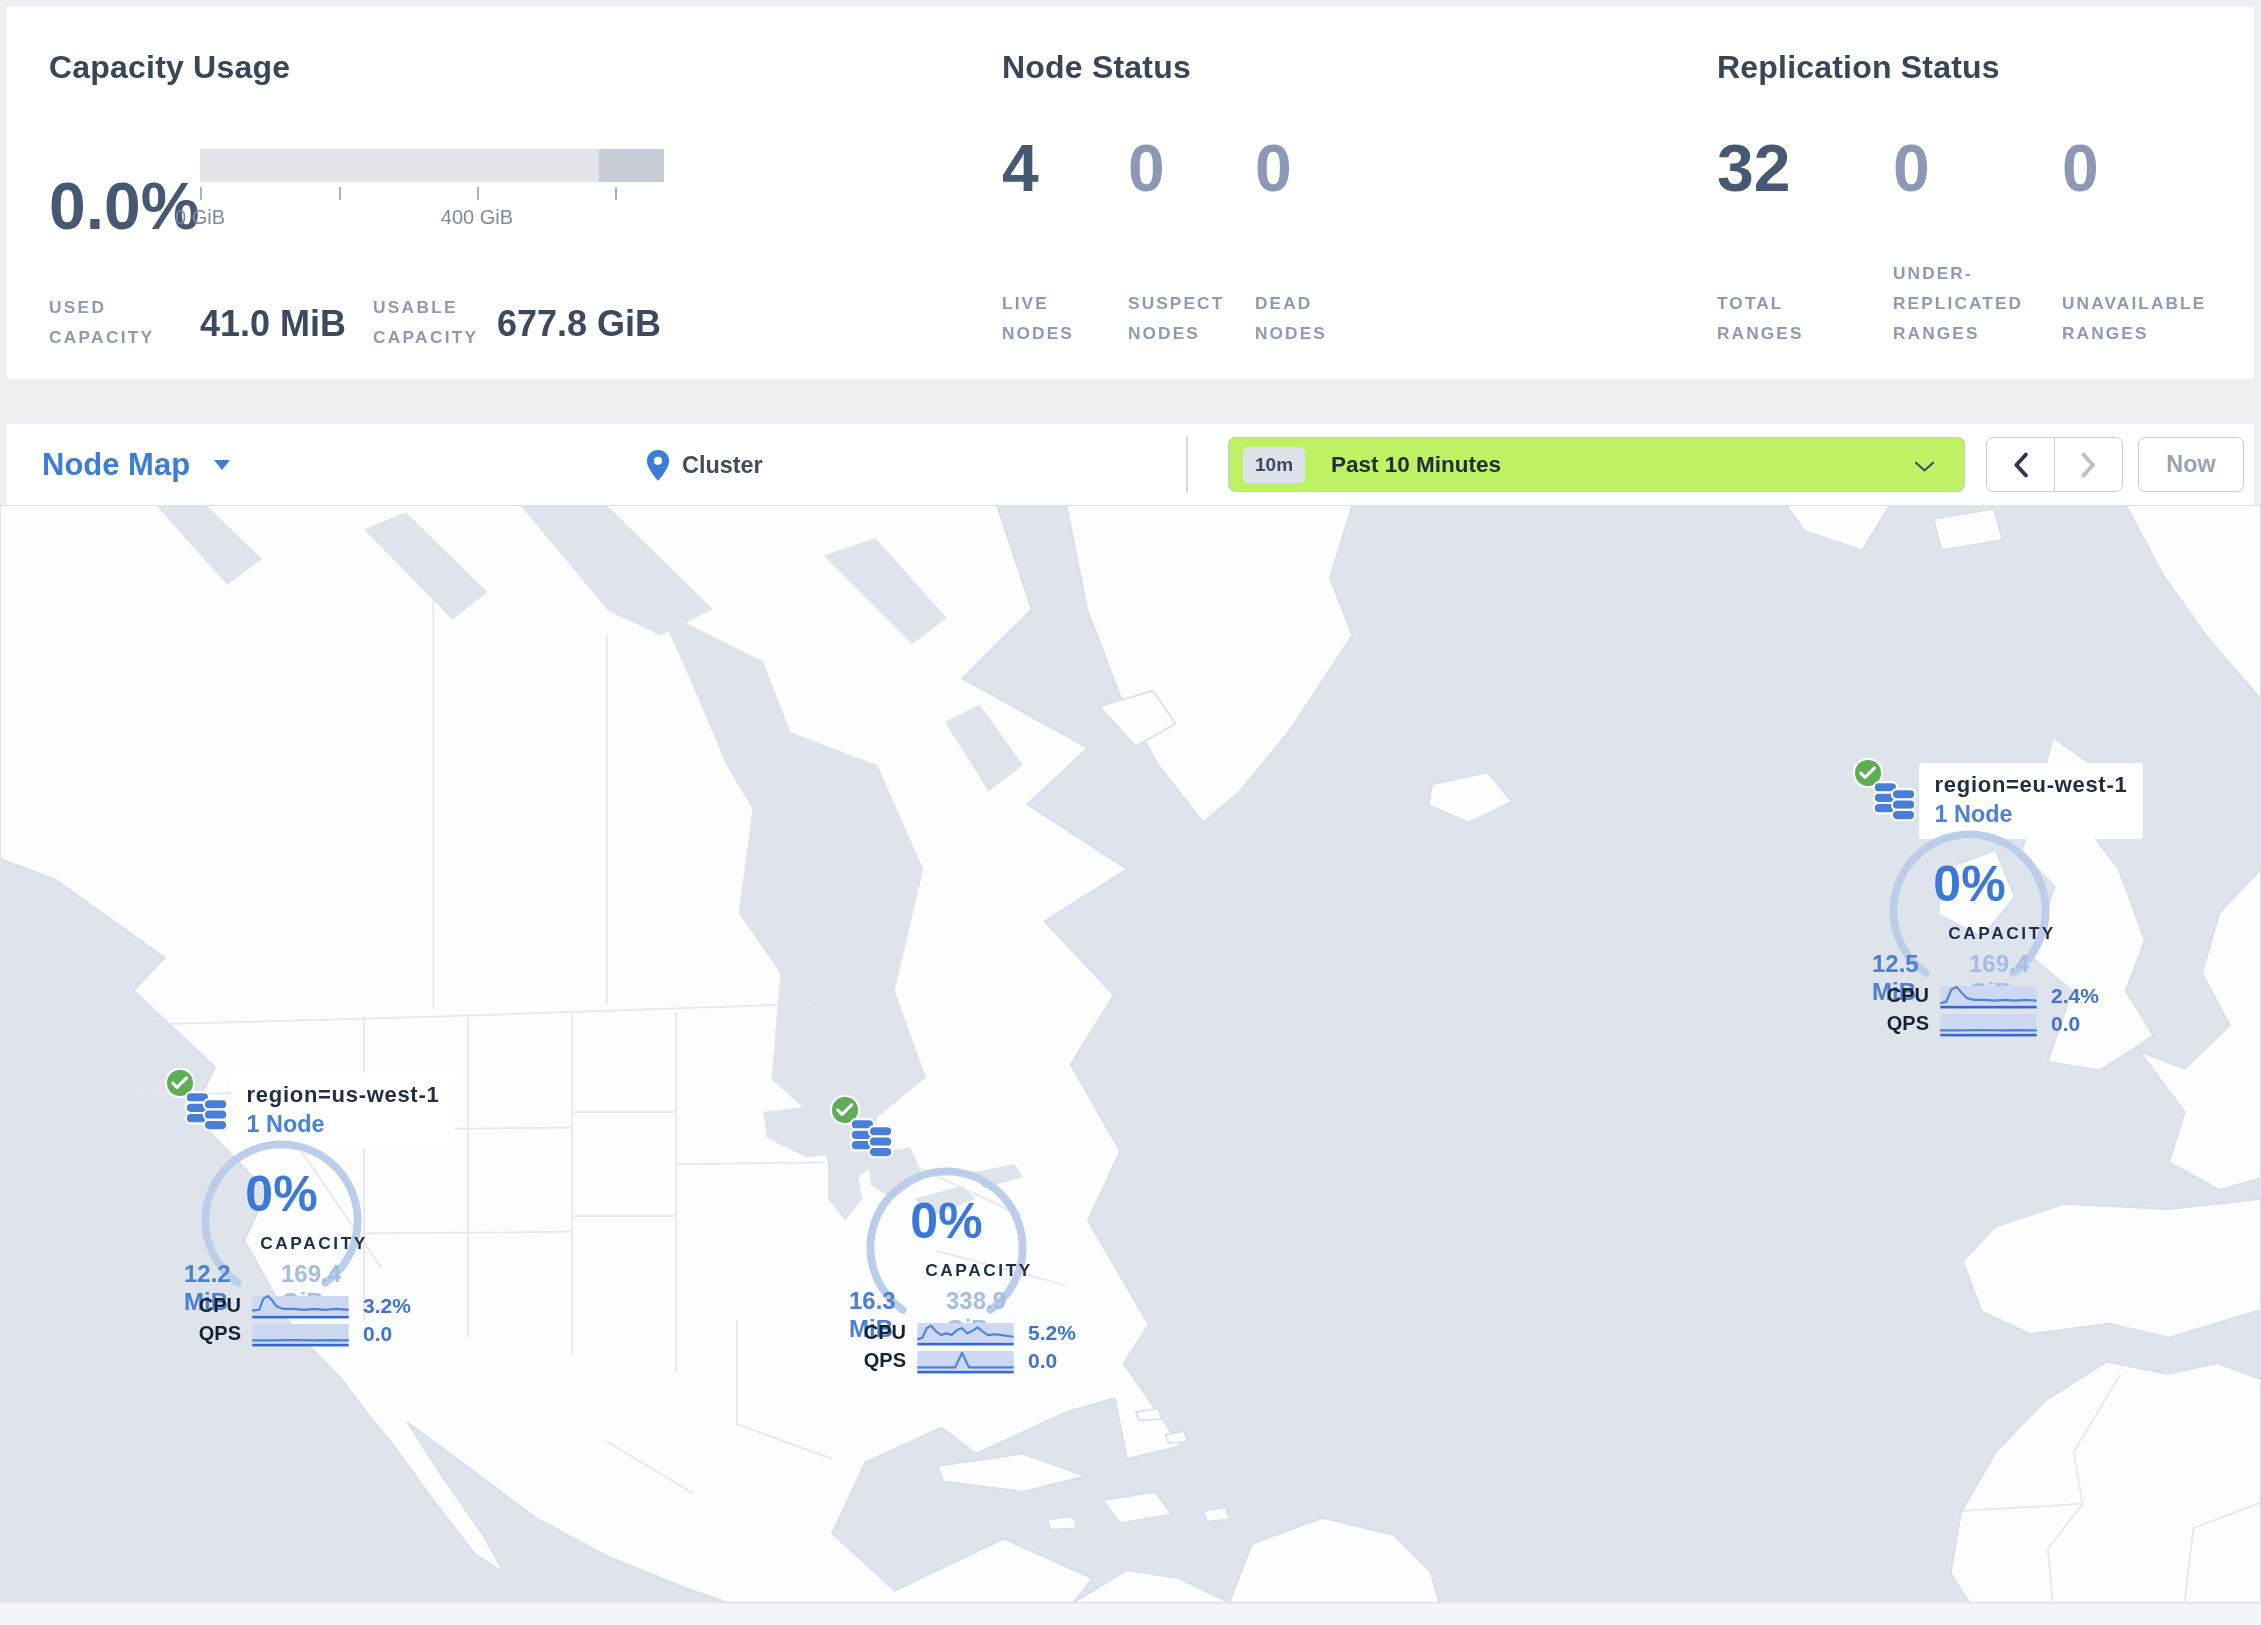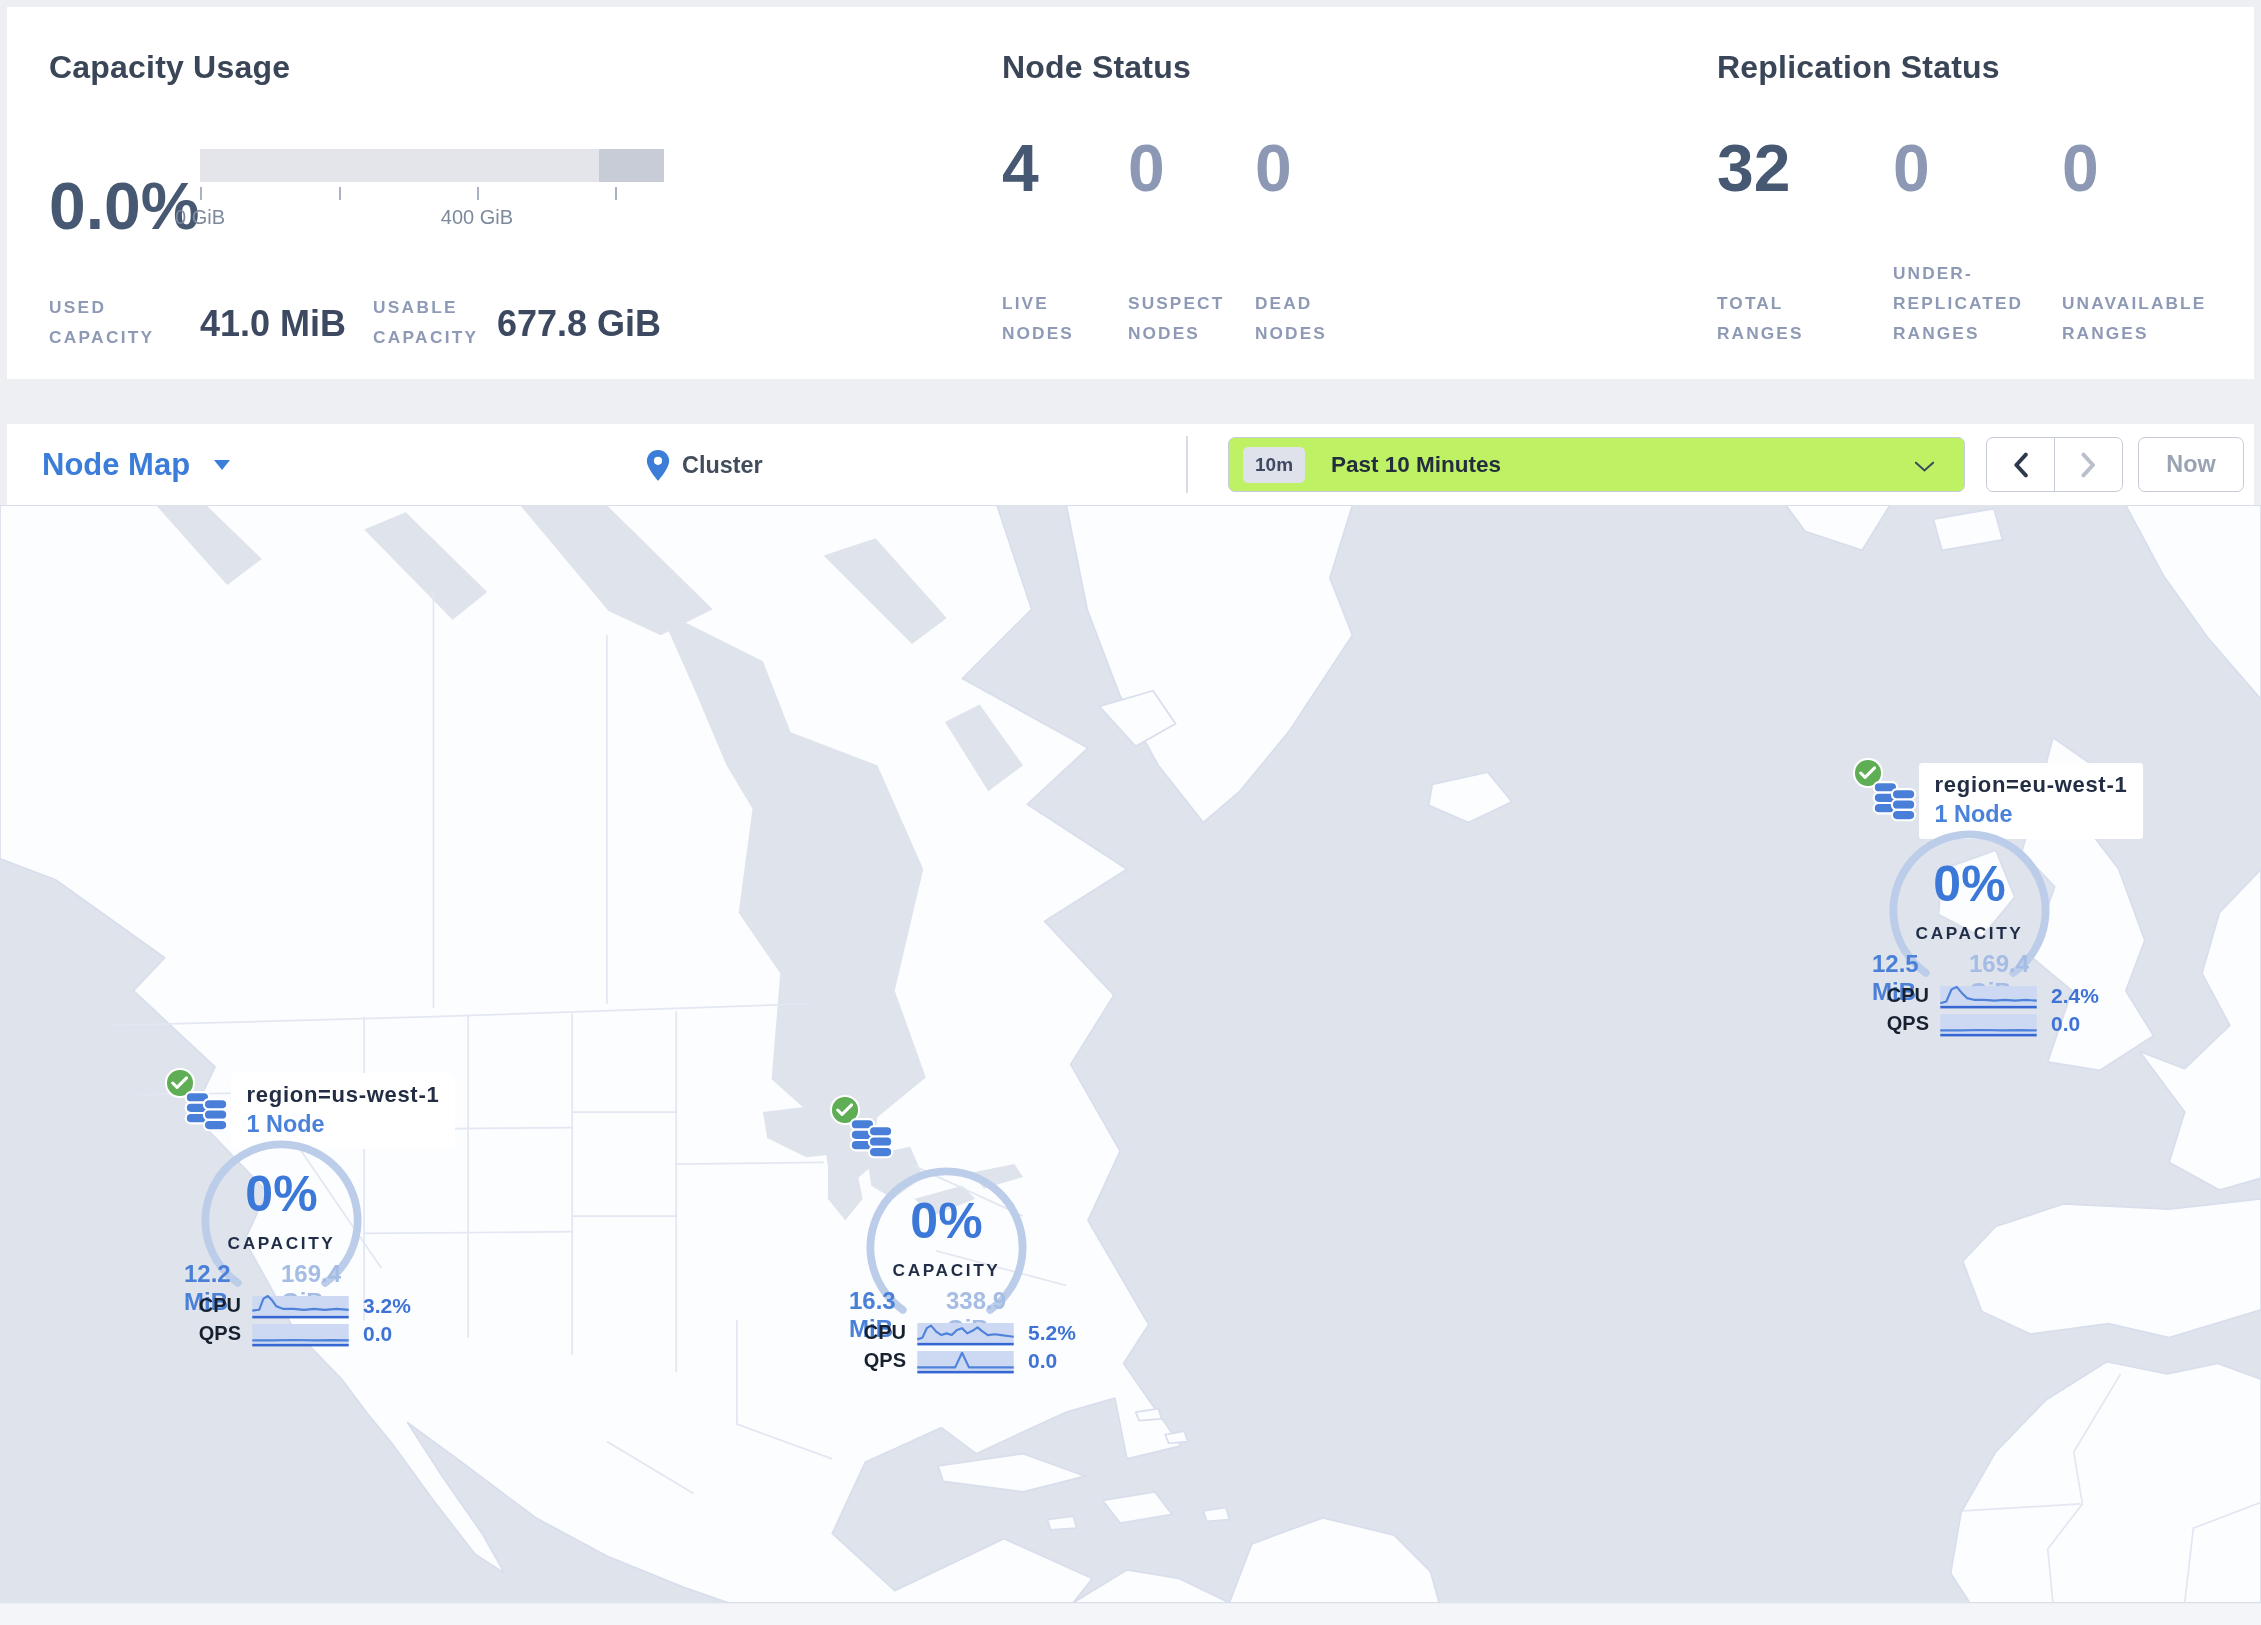--- a/index.html
+++ b/index.html
@@ -63,21 +63,21 @@
 
   
   .marker { position:absolute; width:295px; height:295px; }
   .mk-check { position:absolute; left:0; top:0; width:29.5px; height:29.5px; border-radius:50%; background:#5fae55; border:2.6px solid #ffffff; display:flex; align-items:center; justify-content:center; }
   .mk-db { position:absolute; left:19px; top:19px; }
   .mk-labelbox { position:absolute; left:66px; top:5.2px; background:#ffffff; border-radius:3.5px; padding:8.7px 15.6px 10.4px 15.6px; white-space:nowrap; cursor:pointer; }
   .mk-region { font-size:22px; font-weight:700; color:#232e44; letter-spacing:0.7px; }
   .mk-nodes { margin-top:3.5px; font-size:23.4px; font-weight:700; color:#4a81da; }
   .mk-gauge { position:absolute; left:30px; top:66px; }
   .mk-pct { position:absolute; left:30px; top:97px; width:173px; text-align:center; font-size:50px; font-weight:700; color:#3b78d8; }
-  .mk-cap { position:absolute; left:30px; top:165px; width:173px; text-align:center; font-size:17.3px; font-weight:700; letter-spacing:2.6px; color:#1f2d47; }
+  .mk-cap { position:absolute; left:30px; top:165px; width:173px; text-align:right; font-size:17.3px; font-weight:700; letter-spacing:2.6px; color:#1f2d47; }
   .mk-vals { position:absolute; left:19px; top:192px; width:206px; display:flex; justify-content:space-between; }
   .mk-used { font-size:24px; font-weight:600; color:#4a80d8; }
   .mk-total { font-size:24px; font-weight:600; color:#a5bce4; }
   .mk-row { position:absolute; left:0; width:295px; height:31px; }
   .mk-row.cpu { top:222px; } .mk-row.qps { top:250px; }
   .mk-rowlabel { position:absolute; left:0; width:76px; text-align:right; top:4.3px; font-size:20px; font-weight:700; color:#16202f; }
   .mk-spark { position:absolute; left:87px; top:0; }
   .mk-rowval { position:absolute; left:198px; top:3.5px; font-size:21px; font-weight:700; color:#3f74d6; }
 </style>
 </head>

